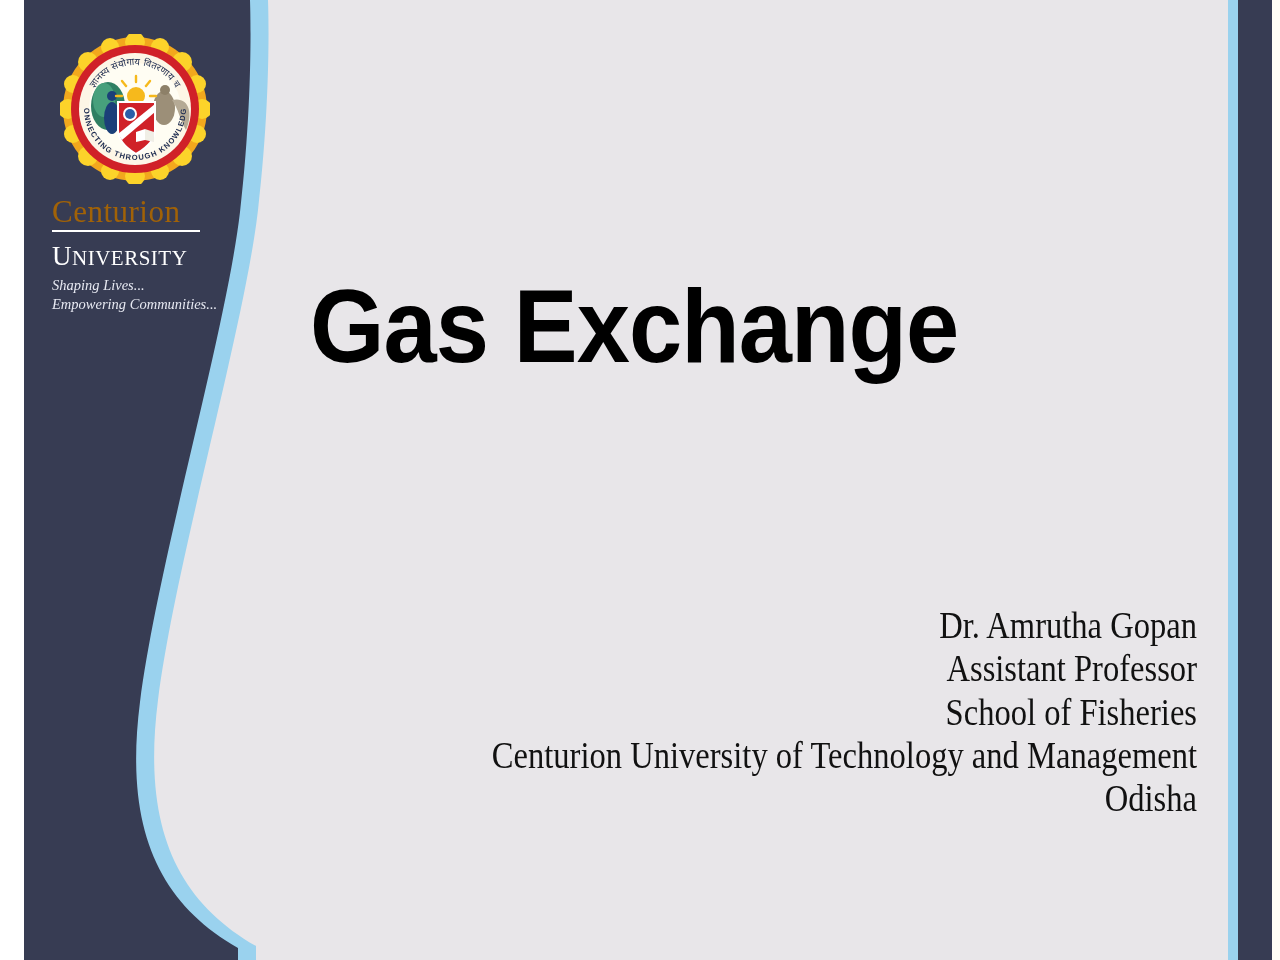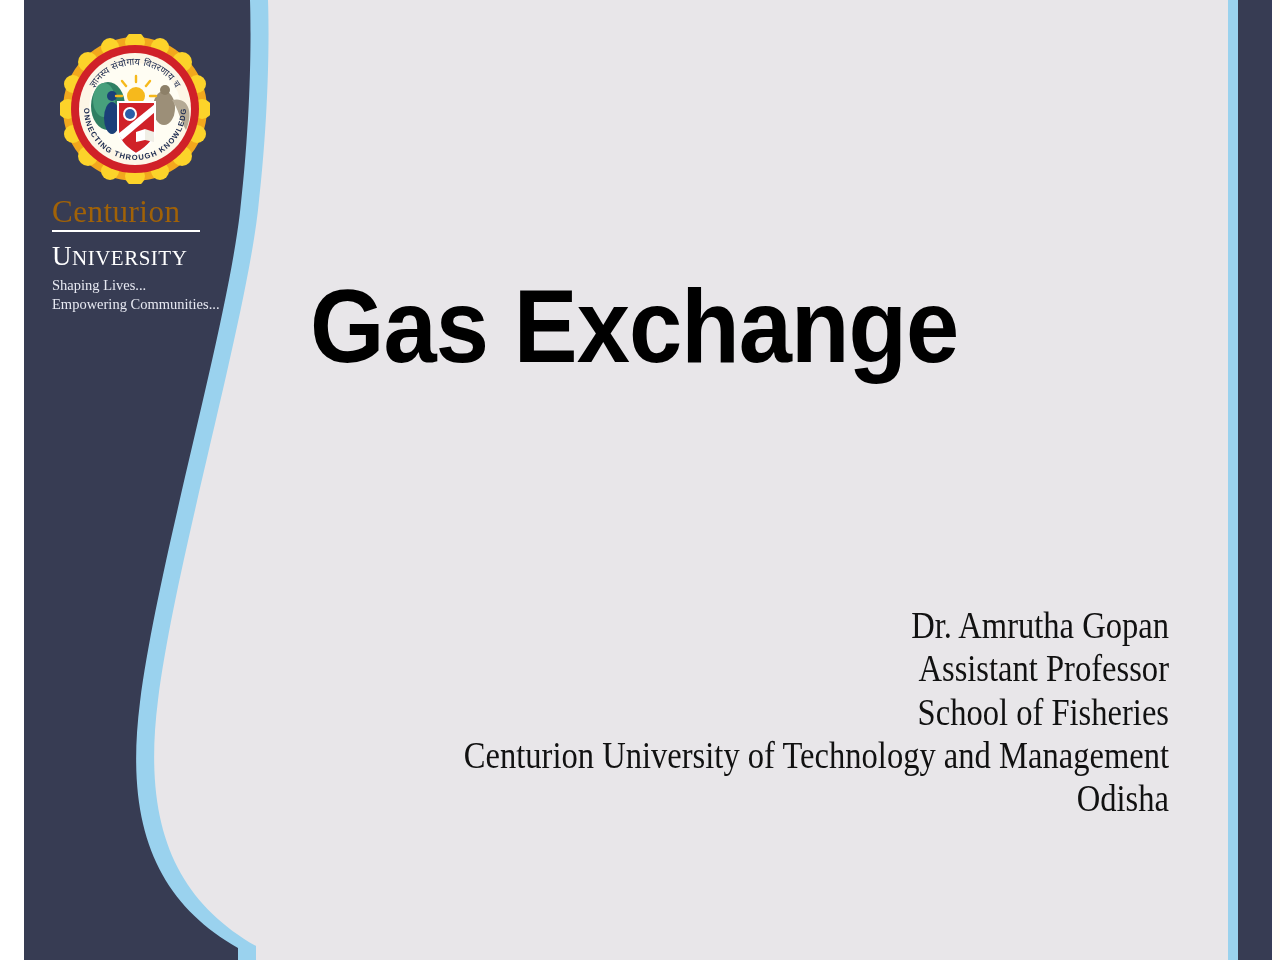--- a/index.html
+++ b/index.html
@@ -100,20 +100,21 @@
     letter-spacing: 0.5px;
     color: #ffffff;
     display: block;
     margin-top: 10px;
   }
   .wm-university .small {
     font-size: 21px;
   }
   .wm-tagline {
     font-family: "Liberation Serif", serif;
+    font-style: italic;
     font-size: 14.5px;
     line-height: 1.28;
     color: #e7e9f2;
     margin-top: 6px;
     display: block;
   }
 
   
   .slide-title {
     position: absolute;
@@ -127,21 +128,21 @@
     letter-spacing: -1px;
     color: #000000;
     transform: scaleX(0.92);
     transform-origin: left top;
     white-space: nowrap;
   }
 
   
   .author-block {
     position: absolute;
-    left: 164px;
+    left: 192px;
     top: 604px;
     width: 1005px;
     text-align: right;
     font-family: "Liberation Serif", serif;
     font-size: 37px;
     line-height: 1.17;
     color: #111111;
   }
   .author-block div {
     transform: scaleX(0.88);

